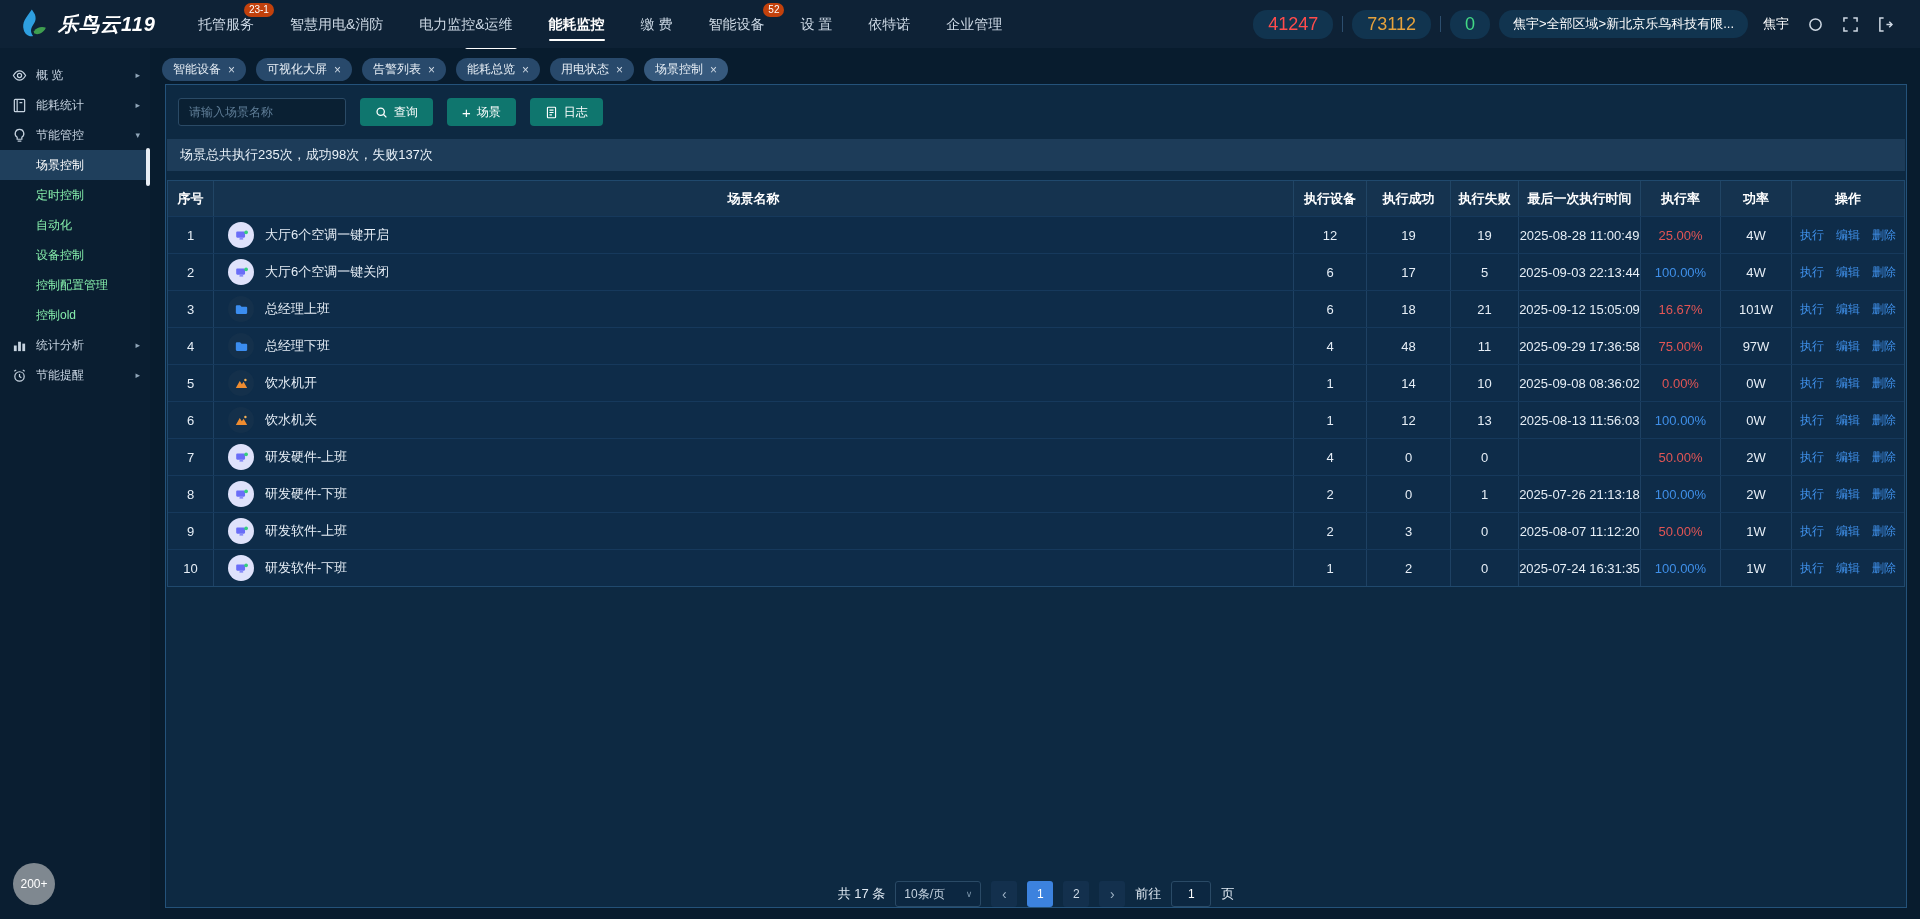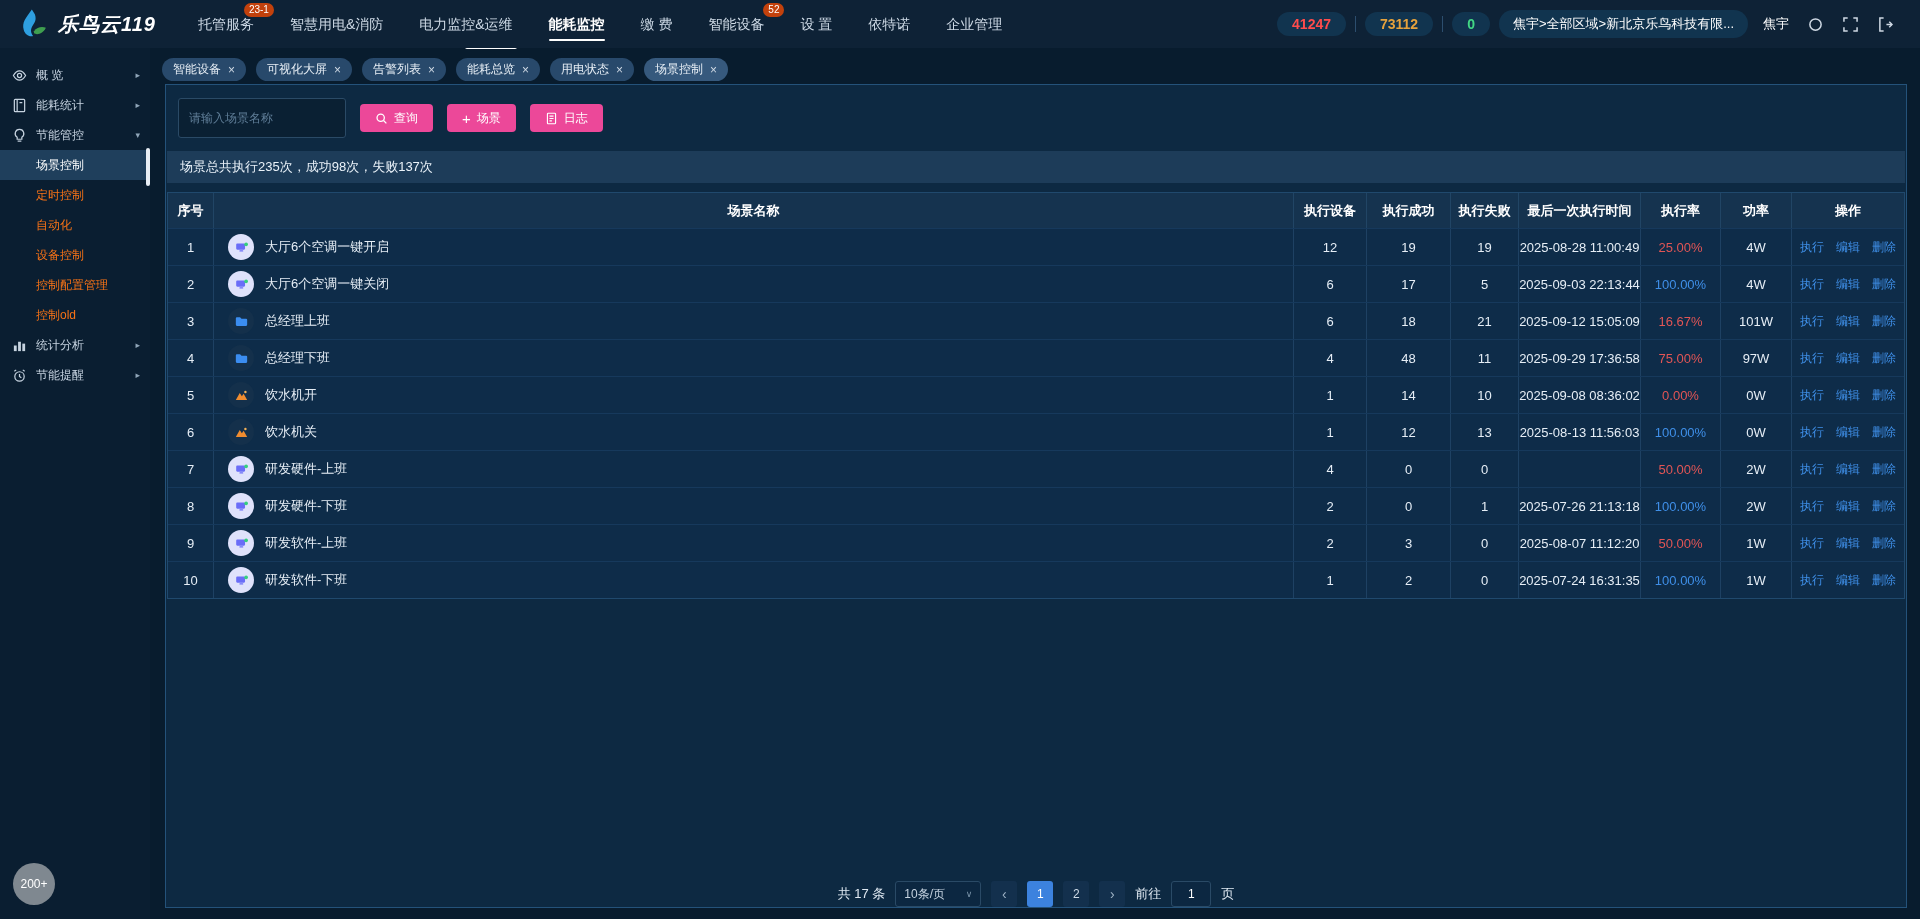--- a/index.html
+++ b/index.html
@@ -10,51 +10,51 @@
   
   .topnav { position:absolute; top:0; left:0; right:0; height:48px; background:#0e2236; display:flex; align-items:center; padding:0 22px 0 14px; z-index:10; }
   .logo { width:34px; height:34px; margin-right:10px; }
   .brand { color:#fff; font-size:20px; font-weight:bold; font-style:italic; letter-spacing:1px; margin-right:42px; white-space:nowrap; }
   .nav-items { display:flex; align-items:center; height:48px; }
   .nav-item { position:relative; color:#cdd9e5; font-size:14px; margin-right:36px; height:48px; line-height:48px; cursor:pointer; white-space:nowrap; }
   .nav-item.active { color:#fff; font-weight:bold; }
   .nav-item.active::after { content:""; position:absolute; left:0; right:0; bottom:7px; height:2px; background:#fff; border-radius:1px; }
   .nav-badge { position:absolute; top:3px; right:-20px; background:#c2410c; color:#fff; font-size:10px; line-height:14px; padding:0 5px; border-radius:8px; font-weight:normal; }
   .nav-right { margin-left:auto; display:flex; align-items:center; gap:9px; }
-  .stat-pill { background:#11344f; border-radius:14px; padding:4px 15px; font-size:14px; font-weight:bold; white-space:nowrap; cursor:pointer; }
+  .stat-pill { background:#11344f; border-radius:14px; padding:4px 15px; font-size:18px; font-weight:normal; white-space:nowrap; cursor:pointer; }
   .stat-div { width:1px; height:16px; background:#2c4e6e; }
   .crumb-pill { background:#11344f; border-radius:14px; padding:5px 14px; color:#fff; font-size:13px; white-space:nowrap; cursor:pointer; }
   .user-name { color:#fff; font-size:13px; margin:0 4px 0 6px; cursor:pointer; white-space:nowrap; }
   .nav-icon { width:26px; height:26px; display:flex; align-items:center; justify-content:center; cursor:pointer; }
 
   
   .sidebar { position:absolute; top:48px; left:0; bottom:0; width:150px; background:#0a1e31; padding-top:12px; z-index:5; }
   .side-item { display:flex; align-items:center; height:30px; padding:0 10px 0 12px; color:#c6d3e0; font-size:12px; cursor:pointer; }
   .side-item .s-ic { width:15px; height:15px; margin-right:9px; flex:none; }
   .side-item .s-arrow { margin-left:auto; font-size:9px; color:#8fa5b8; }
-  .side-sub { height:30px; line-height:30px; padding-left:36px; color:#f97316; font-size:12px; cursor:pointer; white-space:nowrap; }
+  .side-sub { height:30px; line-height:30px; padding-left:36px; color:#86efac; font-size:12px; cursor:pointer; white-space:nowrap; }
   .side-sub.active { background:#1f3f5c; color:#fff; }
   .side-thumb { position:absolute; right:0; top:100px; width:4px; height:38px; background:#e8eef5; border-radius:2px; }
 
   .float-badge { position:absolute; left:13px; bottom:14px; width:42px; height:42px; border-radius:50%; background:rgba(148,155,161,.85); color:#fff; font-size:12px; display:flex; align-items:center; justify-content:center; z-index:20; cursor:pointer; }
 
   
   .content { position:absolute; left:150px; top:48px; right:0; bottom:0; background:#081c2e; }
   .tabs { position:relative; display:flex; gap:10px; padding:7px 0 0 12px; height:36px; align-items:center; }
   .tab { background:#28496b; color:#e7eef5; font-size:12px; height:23px; border-radius:12px; padding:0 11px; display:inline-flex; align-items:center; gap:7px; cursor:pointer; white-space:nowrap; }
   .tab.active { background:#36597d; }
   .tab-close { font-size:12px; color:#cfd9e4; cursor:pointer; line-height:1; }
   .tab-indicator { position:absolute; top:-3px; left:315px; width:52px; height:4px; background:#fff; border-radius:2px; }
 
   .panel { position:absolute; left:15px; right:13px; top:36px; bottom:11px; background:#0d2942; border:1px solid #24527a; }
 
   .toolbar { display:flex; align-items:center; gap:14px; padding:13px 12px 11px 12px; }
-  .search-input { width:168px; height:40px; background:#0a2033; border:1px solid #2a4a66; border-radius:3px; color:#cfdbe7; font-size:12px; padding:0 10px; outline:none; }
+  .search-input { width:168px; height:28px; background:#0a2033; border:1px solid #2a4a66; border-radius:3px; color:#cfdbe7; font-size:12px; padding:0 10px; outline:none; }
   .search-input::placeholder { color:#5f7d97; }
-  .btn { height:28px; border:none; border-radius:4px; background:#ec4899; color:#fff; font-size:12px; display:inline-flex; align-items:center; gap:6px; padding:0 15px; cursor:pointer; font-family:inherit; }
+  .btn { height:28px; border:none; border-radius:4px; background:#0f766e; color:#fff; font-size:12px; display:inline-flex; align-items:center; gap:6px; padding:0 15px; cursor:pointer; font-family:inherit; }
   .btn svg { width:13px; height:13px; }
 
   .summary { height:32px; line-height:32px; background:#1d3c59; color:#eaf2f9; font-size:13px; padding-left:13px; margin:2px 1px 4px 1px; }
 
   .table { margin:9px 1px 0 1px; border:1px solid #20496d; }
   .trow { display:grid; grid-template-columns:46px 1fr 73px 84px 68px 122px 80px 71px 112px; align-items:center; }
   .thead { height:35px; background:#15334f; font-weight:bold; }
   .thead .cell { color:#fff; font-size:13px; }
   .tbody-row { height:37px; background:#0e2c49; border-top:1px solid #16395c; cursor:default; }
   .cell { height:100%; display:flex; align-items:center; justify-content:center; font-size:13px; color:#e6eef6; border-right:1px solid rgba(44,84,120,.55); overflow:hidden; white-space:nowrap; }

